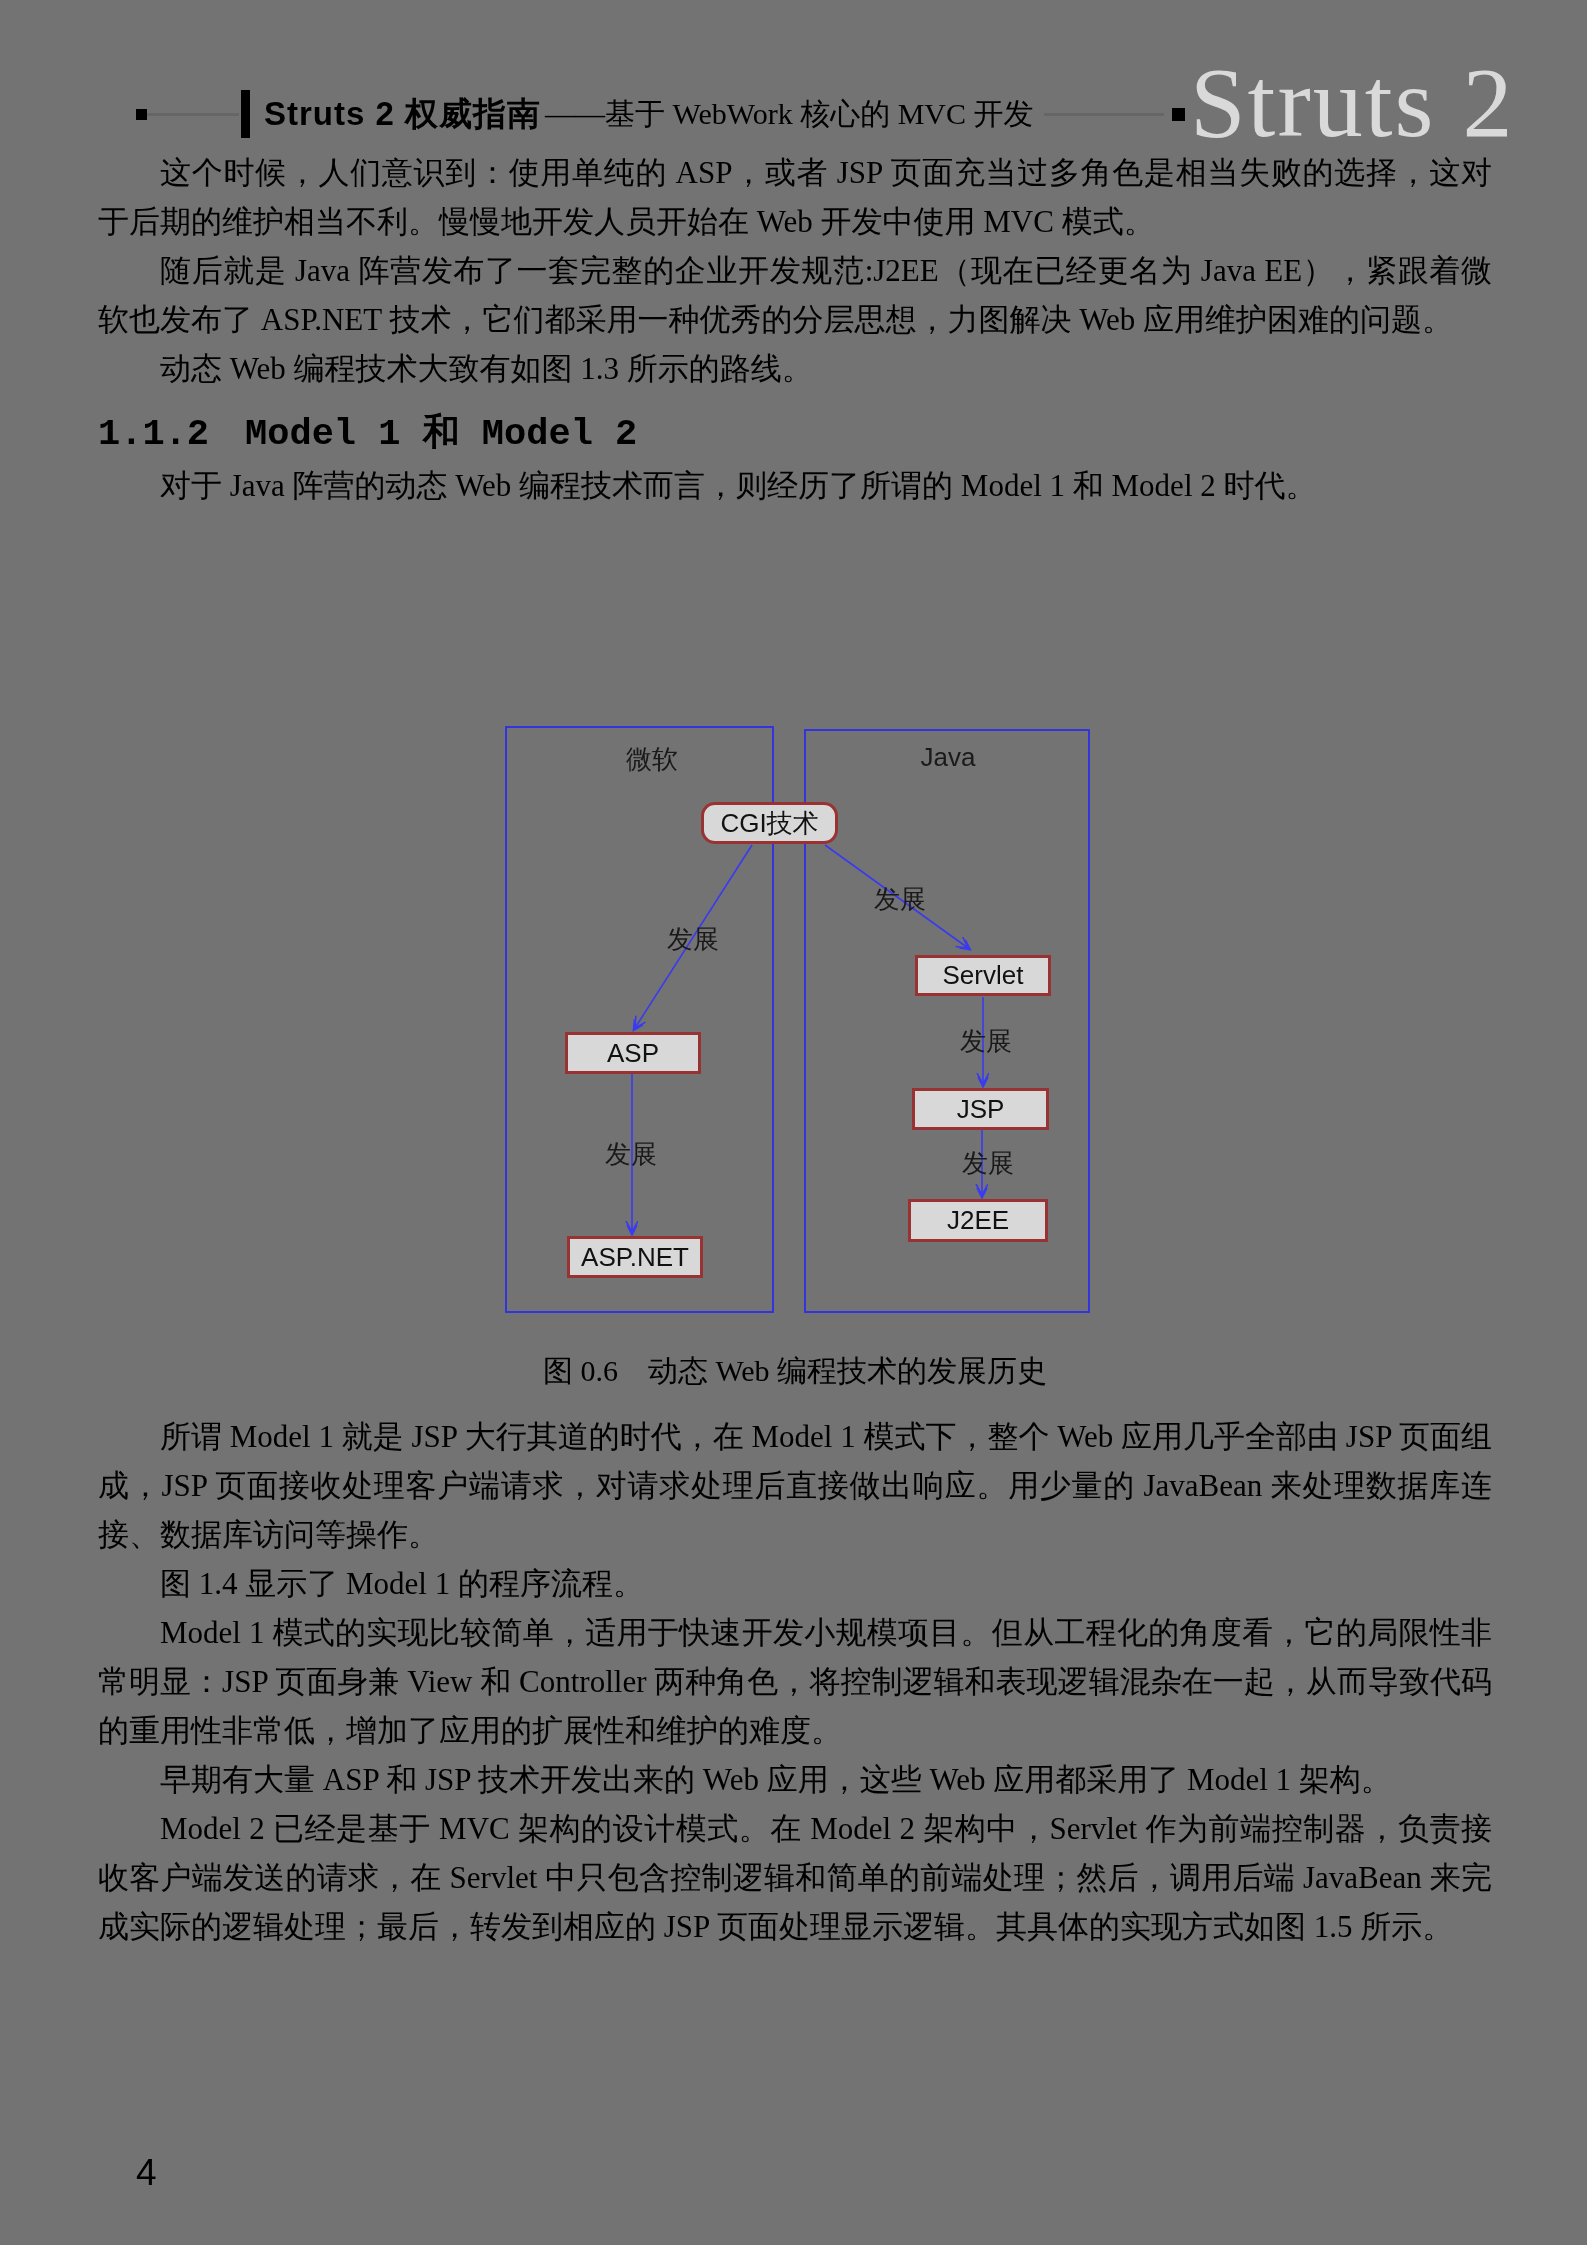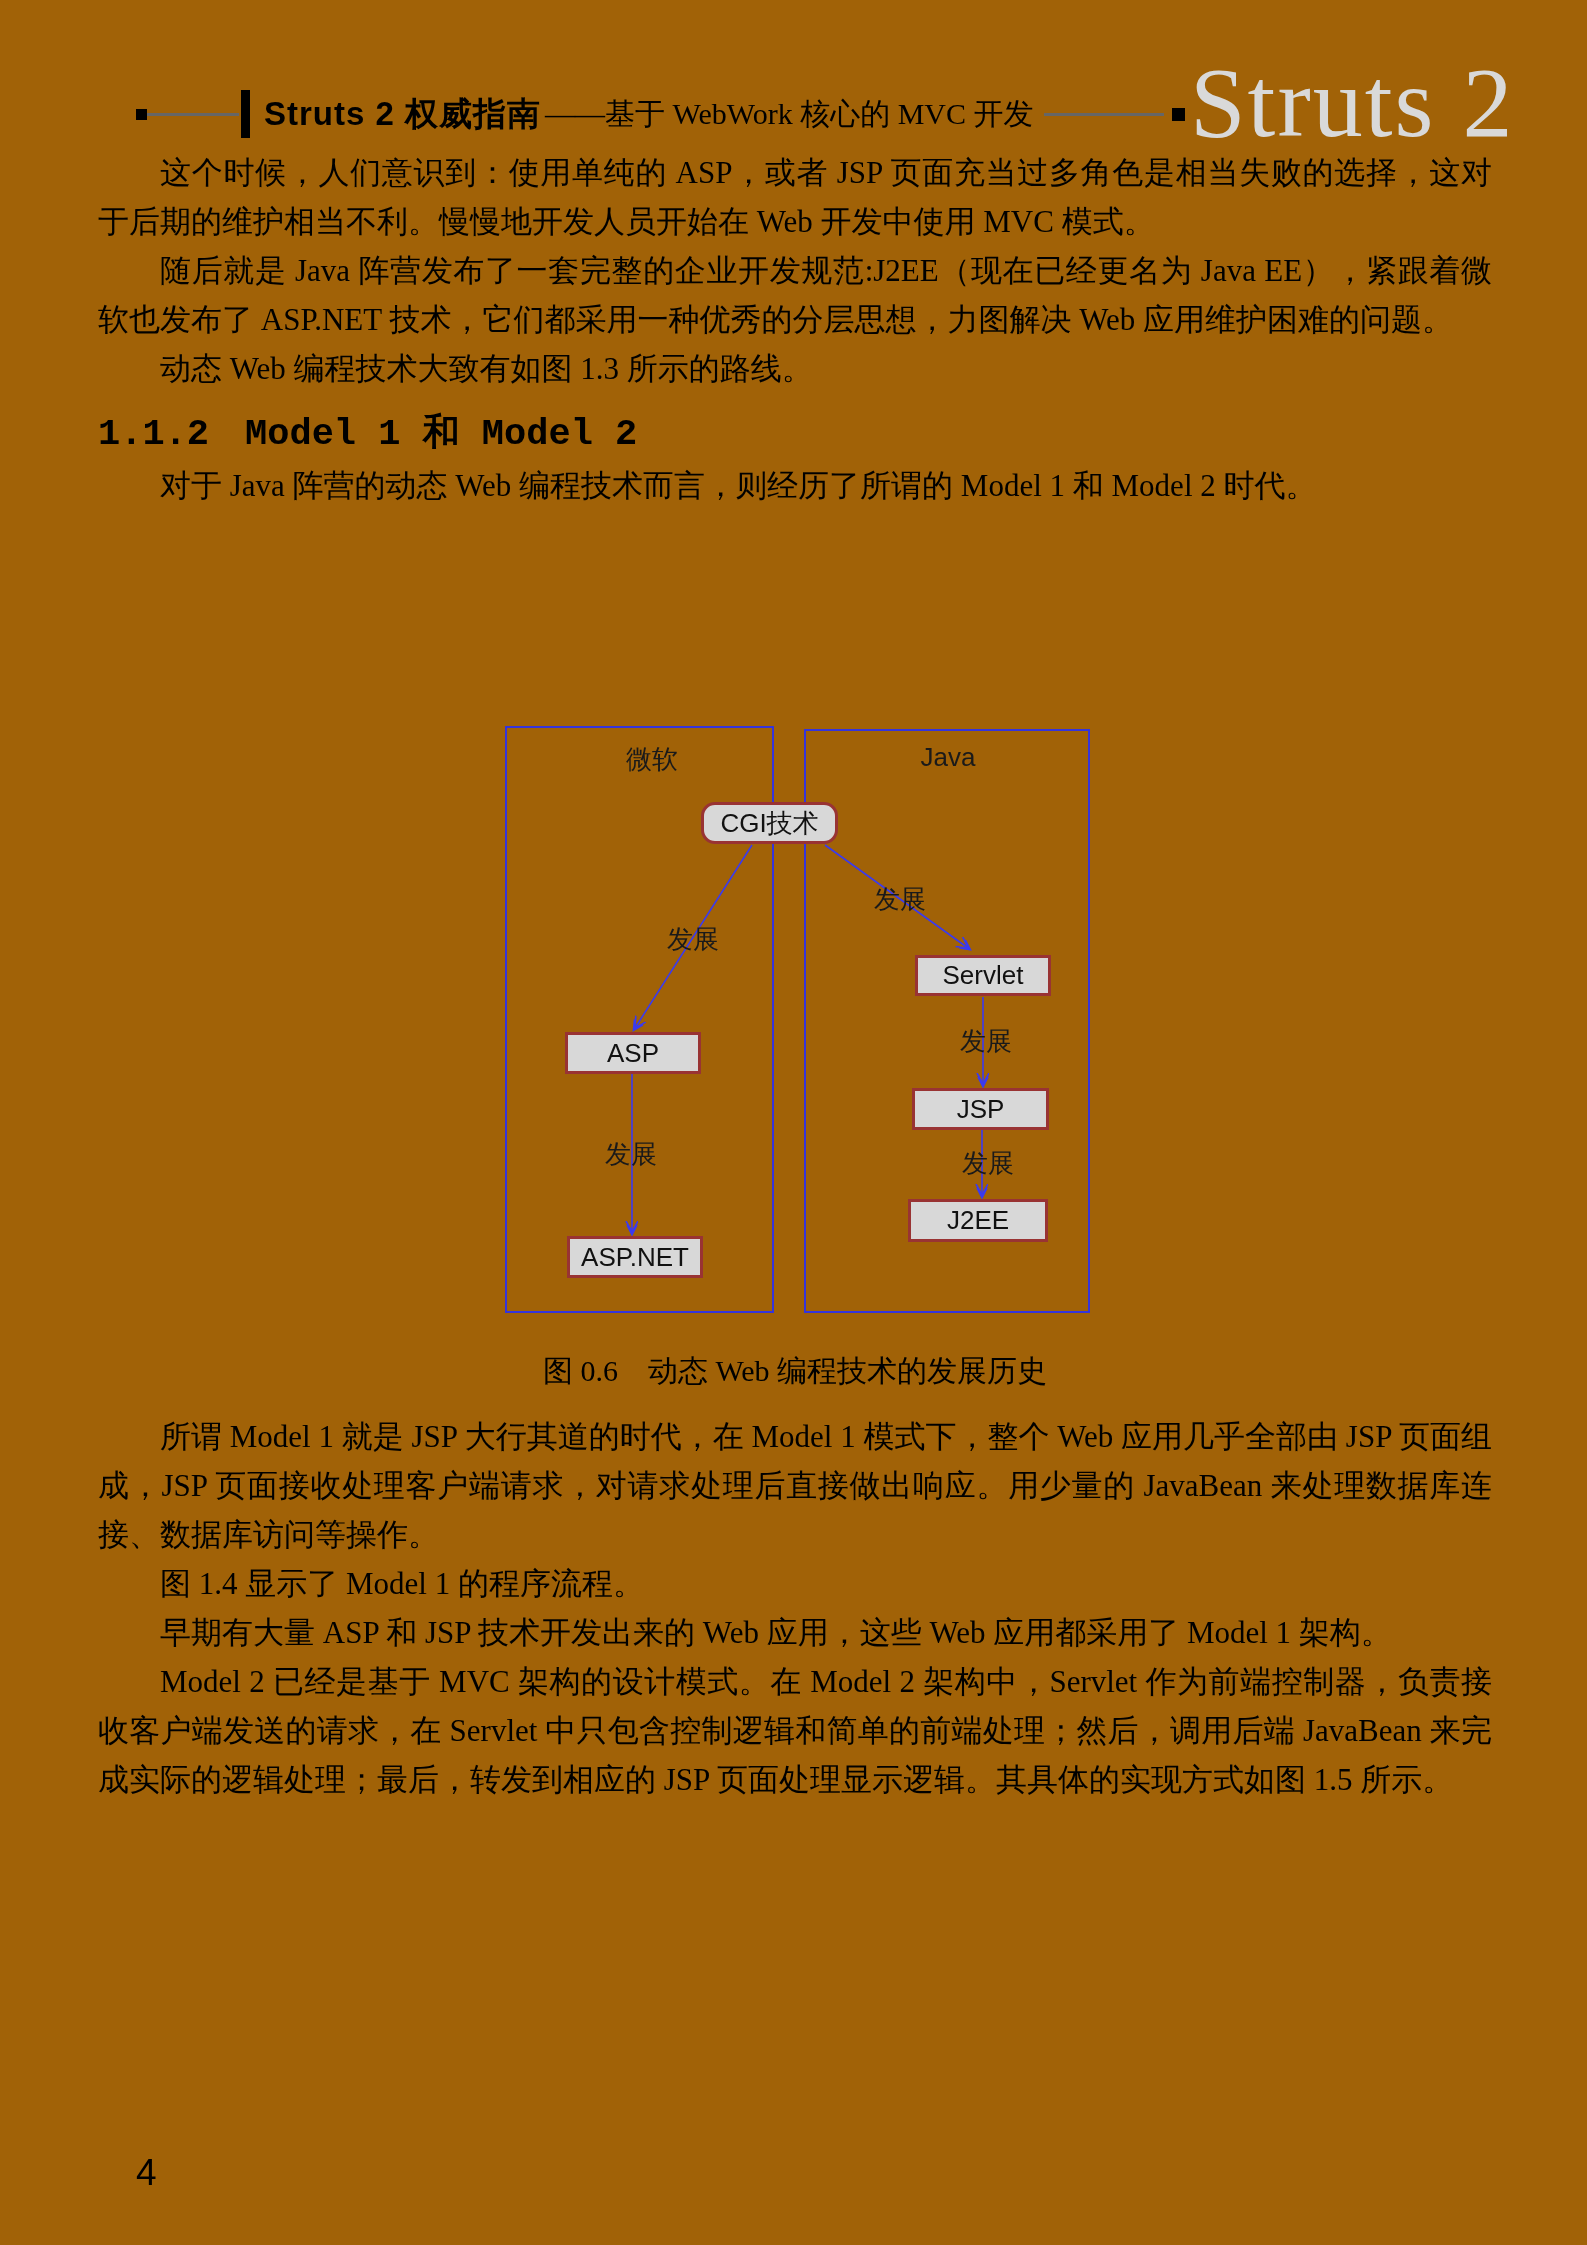--- a/index.html
+++ b/index.html
@@ -6,21 +6,21 @@
     --container-border:#3434dd;
     --node-fill:#d8d8d8;
     --node-border:#993333;
     --arrow:#3a3af0;
     --watermark:#d9d9d9;
     --rule:#666666;
   }
   *{box-sizing:border-box;}
   html,body{margin:0;padding:0;background:#ffffff;}
   .page{
-    position:relative;width:1587px;height:2245px;background:#a16207;overflow:hidden;
+    position:relative;width:1587px;height:2245px;background:#737373;overflow:hidden;
     font-family:"Liberation Serif","DejaVu Serif",serif;color:#000;
   }
 
   
   .hdr-row{
     position:absolute;left:136px;top:88px;width:1049px;height:52px;
     display:flex;align-items:center;
   }
   .hdr-square{width:11px;height:11px;background:#000;flex:0 0 auto;}
   .hdr-square.right{width:13px;height:13px;}
@@ -152,19 +152,20 @@
     <span class="edge-label" style="left:126px;top:428px">发展</span>
     <span class="edge-label" style="left:481px;top:315px">发展</span>
     <span class="edge-label" style="left:483px;top:437px">发展</span>
   </div>
 
   <div class="fig-caption">图 0.6　动态 Web 编程技术的发展历史</div>
 
   <div class="textblock block-b">
     <p>所谓 Model 1 就是 JSP 大行其道的时代，在 Model 1 模式下，整个 Web 应用几乎全部由 JSP 页面组成，JSP 页面接收处理客户端请求，对请求处理后直接做出响应。用少量的 JavaBean 来处理数据库连接、数据库访问等操作。</p>
     <p>图 1.4 显示了 Model 1 的程序流程。</p>
+    <p>Model 1 模式的实现比较简单，适用于快速开发小规模项目。但从工程化的角度看，它的局限性非常明显：JSP 页面身兼 View 和 Controller 两种角色，将控制逻辑和表现逻辑混杂在一起，从而导致代码的重用性非常低，增加了应用的扩展性和维护的难度。</p>
     <p>早期有大量 ASP 和 JSP 技术开发出来的 Web 应用，这些 Web 应用都采用了 Model 1 架构。</p>
     <p>Model 2 已经是基于 MVC 架构的设计模式。在 Model 2 架构中，Servlet 作为前端控制器，负责接收客户端发送的请求，在 Servlet 中只包含控制逻辑和简单的前端处理；然后，调用后端 JavaBean 来完成实际的逻辑处理；最后，转发到相应的 JSP 页面处理显示逻辑。其具体的实现方式如图 1.5 所示。</p>
   </div>
 
   <div class="page-number">4</div>
 
 </div>
 
 </body></html>

